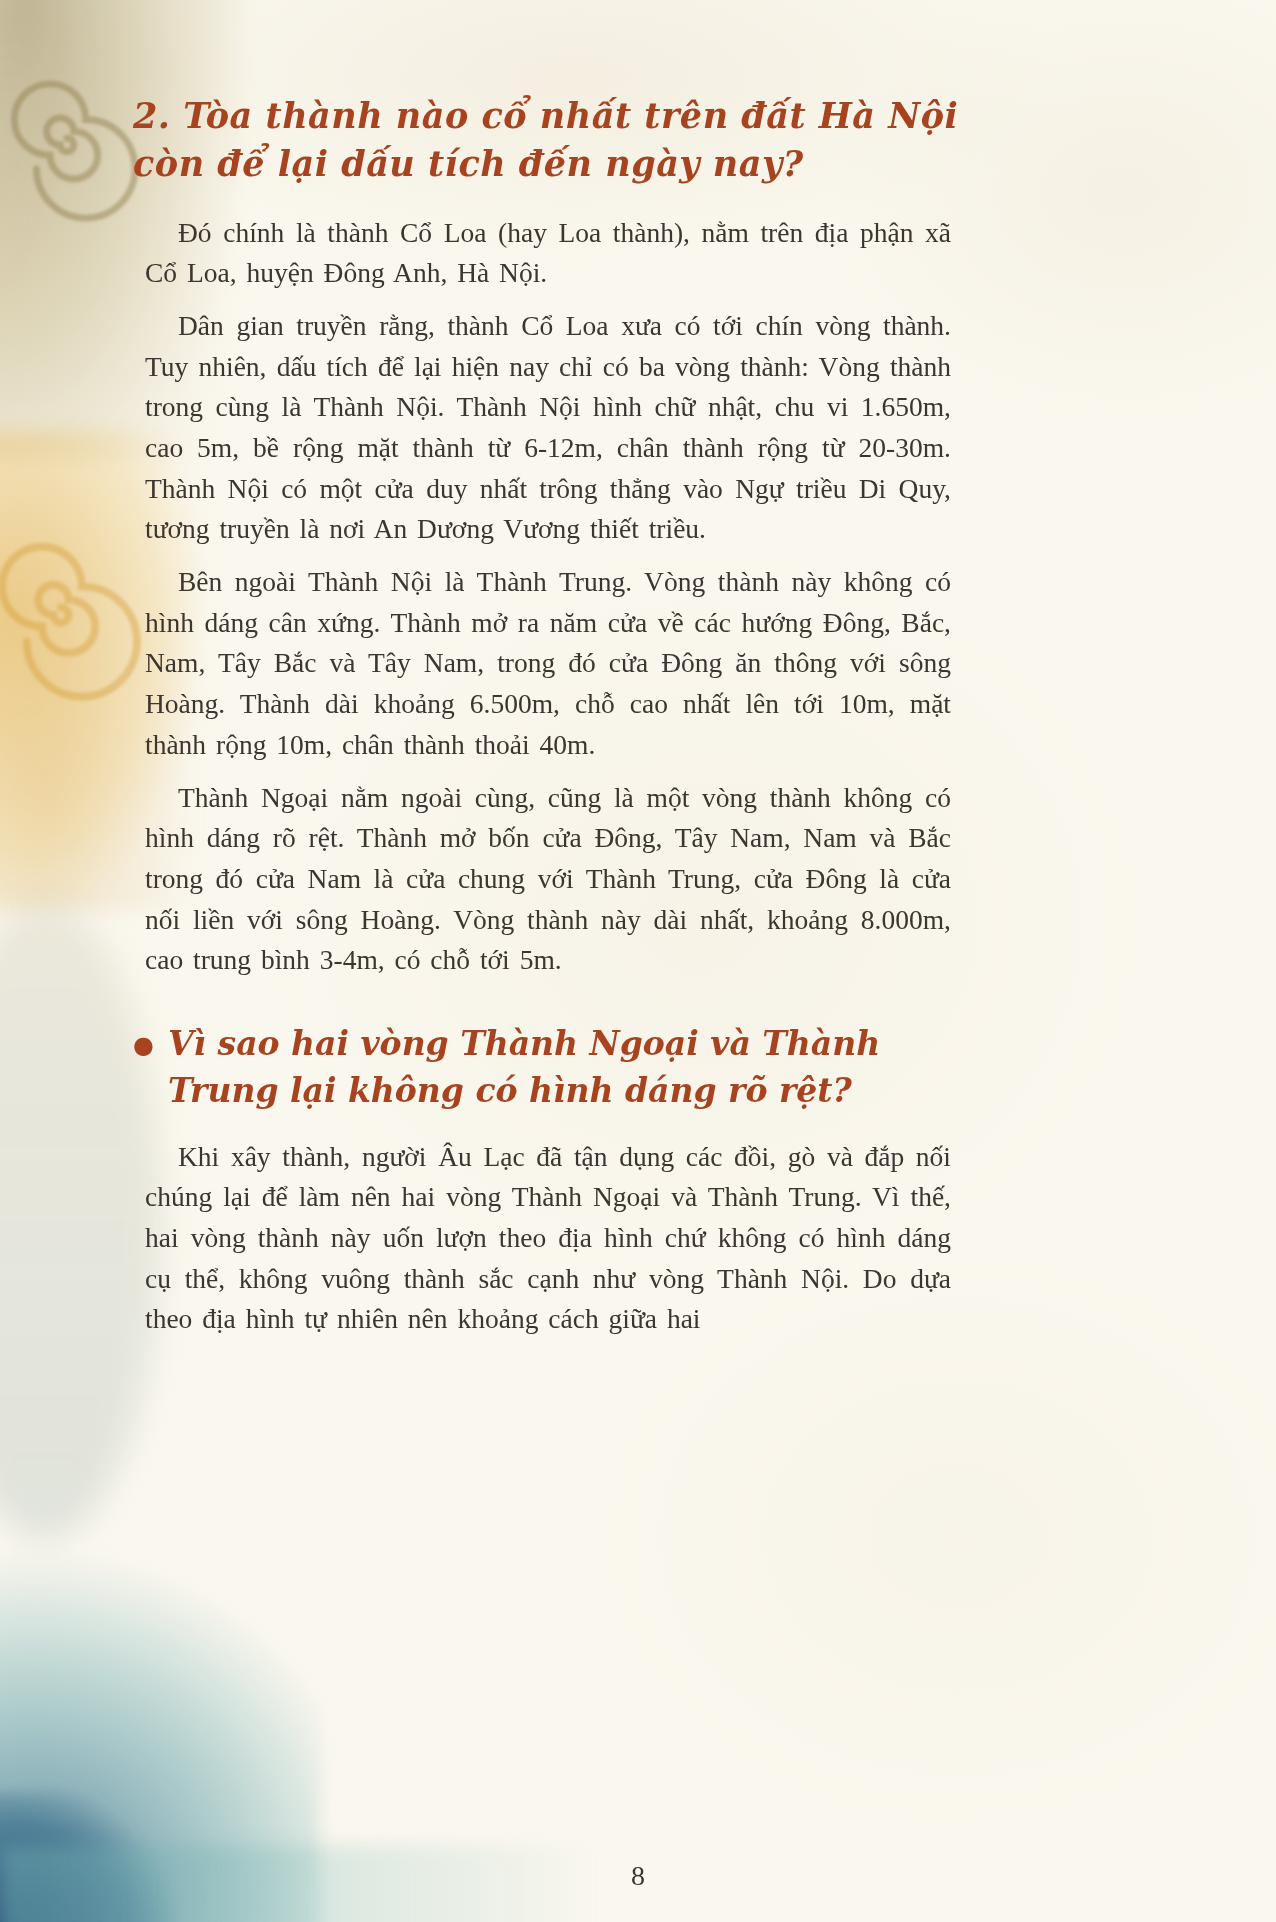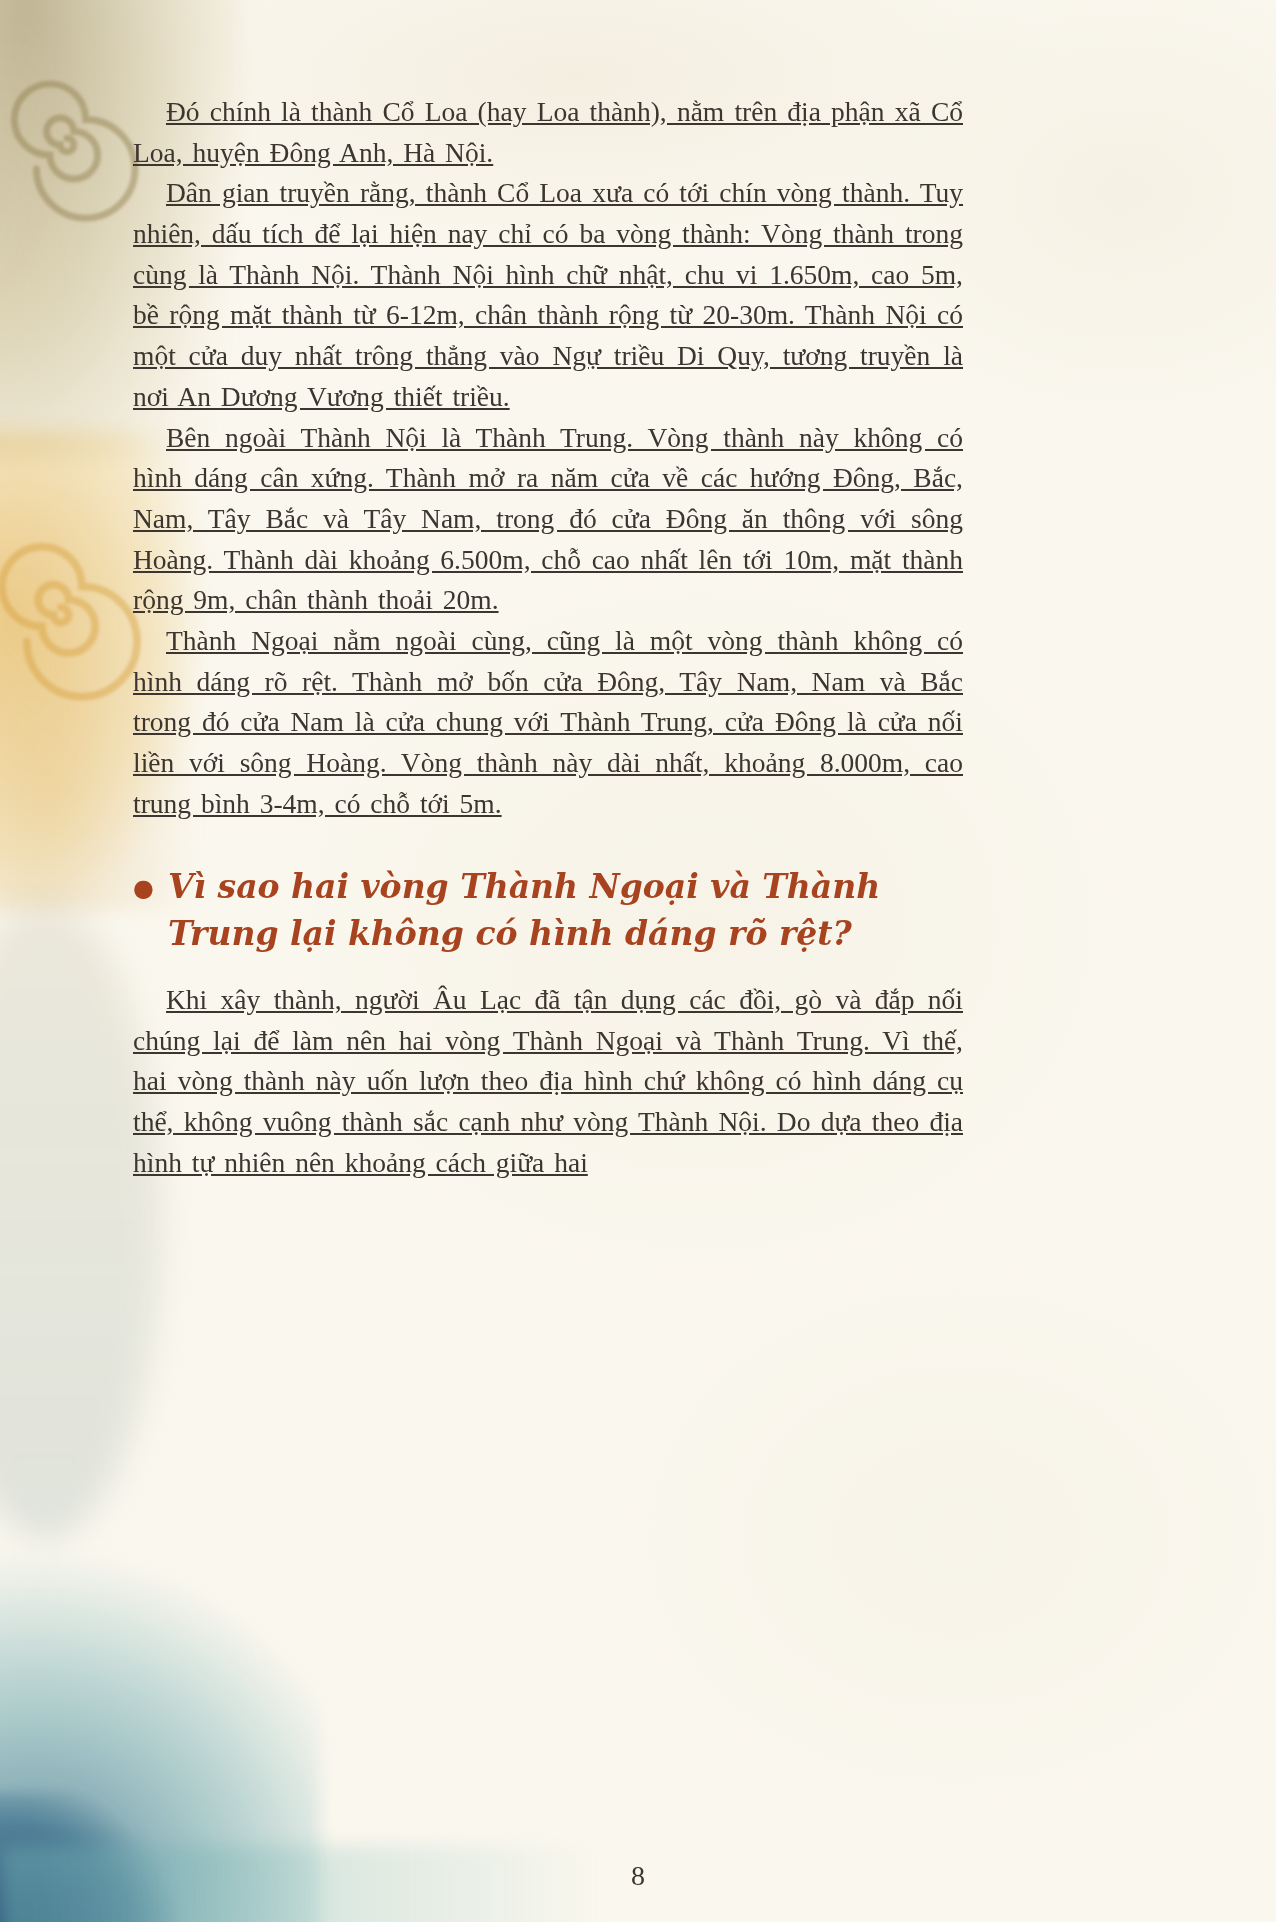--- a/index.html
+++ b/index.html
@@ -70,23 +70,22 @@
     line-height: 1.38;
     letter-spacing: .5px;
     color: #a8431f;
     margin: 0 0 24px 0;
   }
   p.body {
     font-size: 27.5px;
     line-height: 1.48;
     text-align: justify;
     text-indent: 33px;
-    margin: 0;
+    margin: 12px;
     word-spacing: 3px;
-    text-decoration: underline;
   }
   .question {
     display: flex;
     align-items: flex-start;
     gap: 14px;
     margin: 40px 0 22px 0;
     font-family: "DejaVu Serif", serif;
     font-style: italic;
     font-weight: 700;
     font-size: 33px;
@@ -120,24 +119,25 @@
   <div class="deco bottom-strip"></div>
 
   <svg class="spiral-svg" style="left:-18px; top:60px;" width="170" height="170" viewBox="0 0 100 100">
     <path d="M50 50 m0 -4 a4 4 0 1 1 -4 4 a8 8 0 1 1 8 -8 a14 14 0 1 1 -14 14 a21 21 0 1 1 21 -21 a29 29 0 1 1 -29 29" fill="none" stroke="rgba(140,122,70,0.45)" stroke-width="4" stroke-linecap="round"></path>
   </svg>
   <svg class="spiral-svg" style="left:-34px; top:520px;" width="190" height="190" viewBox="0 0 100 100">
     <path d="M50 50 m0 -4 a4 4 0 1 1 -4 4 a8 8 0 1 1 8 -8 a14 14 0 1 1 -14 14 a21 21 0 1 1 21 -21 a29 29 0 1 1 -29 29" fill="none" stroke="rgba(214,160,60,0.45)" stroke-width="4" stroke-linecap="round"></path>
   </svg>
 
   <div class="content">
+    <h1 class="heading">2. Tòa thành nào cổ nhất trên đất Hà Nội còn để lại dấu tích đến ngày nay?</h1>
 
     <p class="body">Đó chính là thành Cổ Loa (hay Loa thành), nằm trên địa phận xã Cổ Loa, huyện Đông Anh, Hà Nội.</p>
     <p class="body">Dân gian truyền rằng, thành Cổ Loa xưa có tới chín vòng thành. Tuy nhiên, dấu tích để lại hiện nay chỉ có ba vòng thành: Vòng thành trong cùng là Thành Nội. Thành Nội hình chữ nhật, chu vi 1.650m, cao 5m, bề rộng mặt thành từ 6-12m, chân thành rộng từ 20-30m. Thành Nội có một cửa duy nhất trông thẳng vào Ngự triều Di Quy, tương truyền là nơi An Dương Vương thiết triều.</p>
-    <p class="body">Bên ngoài Thành Nội là Thành Trung. Vòng thành này không có hình dáng cân xứng. Thành mở ra năm cửa về các hướng Đông, Bắc, Nam, Tây Bắc và Tây Nam, trong đó cửa Đông ăn thông với sông Hoàng. Thành dài khoảng 6.500m, chỗ cao nhất lên tới 10m, mặt thành rộng 9m, chân thành thoải 20m.</p>
+    <p class="body">Bên ngoài Thành Nội là Thành Trung. Vòng thành này không có hình dáng cân xứng. Thành mở ra năm cửa về các hướng Đông, Bắc, Nam, Tây Bắc và Tây Nam, trong đó cửa Đông ăn thông với sông Hoàng. Thành dài khoảng 6.500m, chỗ cao nhất lên tới 10m, mặt thành rộng 10m, chân thành thoải 40m.</p>
     <p class="body">Thành Ngoại nằm ngoài cùng, cũng là một vòng thành không có hình dáng rõ rệt. Thành mở bốn cửa Đông, Tây Nam, Nam và Bắc trong đó cửa Nam là cửa chung với Thành Trung, cửa Đông là cửa nối liền với sông Hoàng. Vòng thành này dài nhất, khoảng 8.000m, cao trung bình 3-4m, có chỗ tới 5m.</p>
 
     <div class="question">
       <span class="bullet">●</span>
       <span>Vì sao hai vòng Thành Ngoại và Thành Trung lại không có hình dáng rõ rệt?</span>
     </div>
 
     <p class="body">Khi xây thành, người Âu Lạc đã tận dụng các đồi, gò và đắp nối chúng lại để làm nên hai vòng Thành Ngoại và Thành Trung. Vì thế, hai vòng thành này uốn lượn theo địa hình chứ không có hình dáng cụ thể, không vuông thành sắc cạnh như vòng Thành Nội. Do dựa theo địa hình tự nhiên nên khoảng cách giữa hai</p>
   </div>
 

